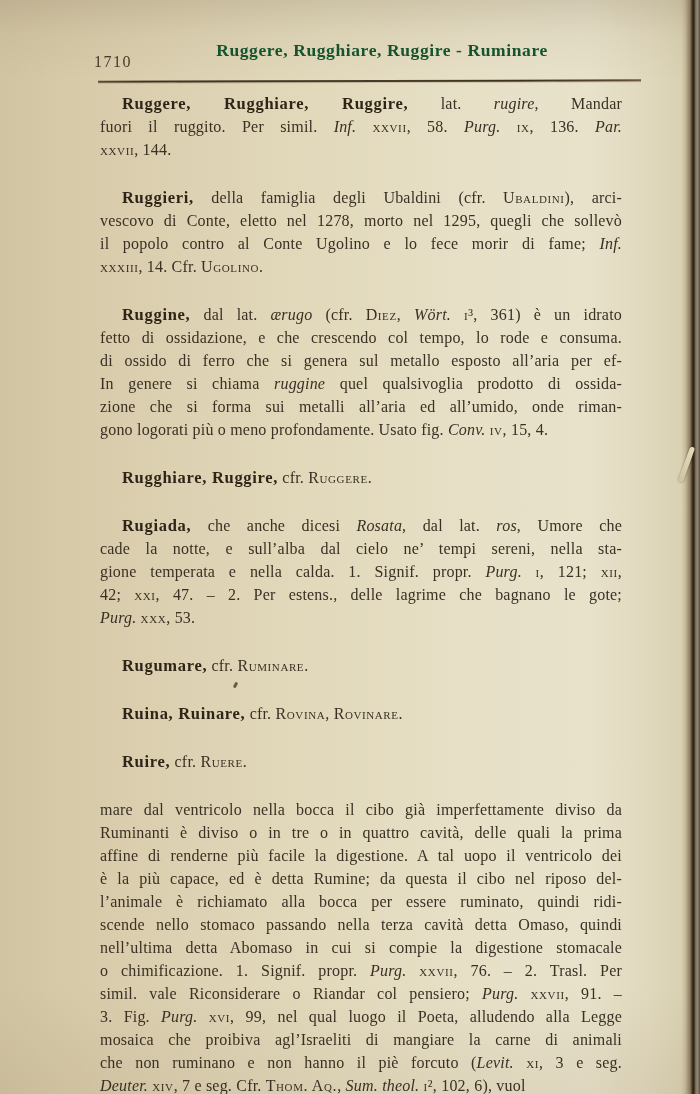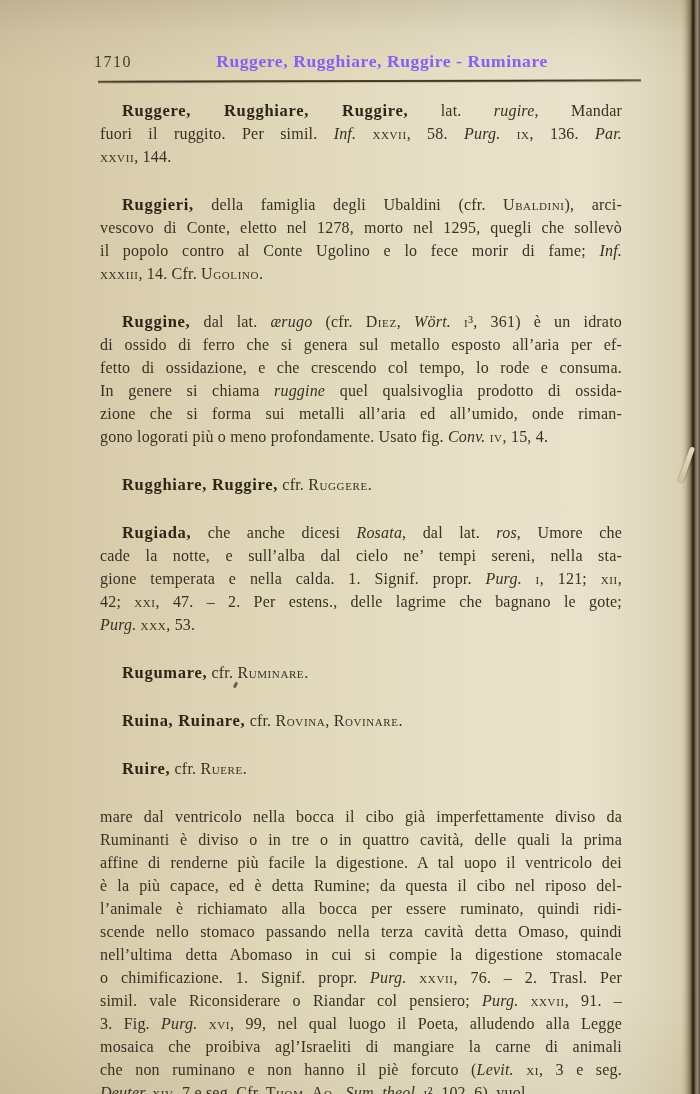--- a/index.html
+++ b/index.html
@@ -14,41 +14,41 @@
       linear-gradient(to right, #d1c4a3 0%, #d7caa9 10%, #ddd2b3 28%, #e3dabd 48%, #e7e0c7 68%, #e8e2cb 84%, #e0d8bd 93%, #d6cdac 100%);
     color: #3a3024;
   }
 
   
   .page-number {
     position: absolute; left: 94px; top: 53px;
     font-size: 16px; letter-spacing: 1.5px; color: #453a2a;
   }
   .running-title {
-    position: absolute; left: 382px; top: 51px;
+    position: absolute; left: 382px; top: 40px;
     transform: translateX(-50%);
     white-space: nowrap;
     font-weight: bold; font-size: 17.5px; letter-spacing: 0.6px;
-    color: #8b5cf6;
+    color: #14532d;
   }
   .header-rule {
     position: absolute; left: 98px; top: 80px;
     width: 543px; height: 1.7px;
     background: linear-gradient(to right, #5a4a35 0%, #3f3322 8%, #4a3c2a 55%, #3c3020 78%, #5a4a35 96%, #6b5b44 100%);
     transform: rotate(-0.15deg);
     box-shadow: 0 1px 0 rgba(120,100,70,0.25);
   }
 
   
   .text-block {
     position: absolute; left: 100px; top: 94px; width: 522px;
   }
   .entry + .entry { margin-top: 25px; }
   .line {
-    height: 23px; line-height: 33px;
+    height: 23px; line-height: 19px;
     font-size: 16px;
     letter-spacing: 0.2px;
     text-align: justify;
     text-align-last: justify;
     white-space: nowrap;
     overflow: visible;
     font-family: Liberation Serif, serif;
   }
   .line.first { text-indent: 22px; }
   .line.last  { text-align-last: left; white-space: normal; }
@@ -112,22 +112,22 @@
       <div class="line last"><span class="seg-sc">xxvii</span><span>, 144.</span></div>
     </div>
     <div class="entry">
       <div class="line first"><span class="seg-b">Ruggieri,</span><span> della famiglia degli Ubaldini (cfr. </span><span class="seg-sc">Ubaldini</span><span>), arci-</span></div>
       <div class="line"><span>vescovo di Conte, eletto nel 1278, morto nel 1295, quegli che sollevò</span></div>
       <div class="line"><span>il popolo contro al Conte Ugolino e lo fece morir di fame; </span><span class="seg-i">Inf.</span></div>
       <div class="line last"><span class="seg-sc">xxxiii</span><span>, 14. Cfr. </span><span class="seg-sc">Ugolino</span><span>.</span></div>
     </div>
     <div class="entry">
       <div class="line first"><span class="seg-b">Ruggine,</span><span> dal lat. </span><span class="seg-i">ærugo</span><span> (cfr. </span><span class="seg-sc">Diez</span><span>, </span><span class="seg-i">Wört.</span><span> </span><span class="seg-sc">i</span><span>³, 361) è un idrato</span></div>
+      <div class="line"><span>fetto di ossidazione, e che crescendo col tempo, lo rode e consuma.</span></div>
       <div class="line"><span>di ossido di ferro che si genera sul metallo esposto all’aria per ef-</span></div>
-      <div class="line"><span>fetto di ossidazione, e che crescendo col tempo, lo rode e consuma.</span></div>
       <div class="line"><span>In genere si chiama </span><span class="seg-i">ruggine</span><span> quel qualsivoglia prodotto di ossida-</span></div>
       <div class="line"><span>zione che si forma sui metalli all’aria ed all’umido, onde riman-</span></div>
       <div class="line last"><span>gono logorati più o meno profondamente. Usato fig. </span><span class="seg-i">Conv.</span><span> </span><span class="seg-sc">iv</span><span>, 15, 4.</span></div>
     </div>
     <div class="entry">
       <div class="line first last"><span class="seg-b">Rugghiare, Ruggire,</span><span> cfr. </span><span class="seg-sc">Ruggere</span><span>.</span></div>
     </div>
     <div class="entry">
       <div class="line first"><span class="seg-b">Rugiada,</span><span> che anche dicesi </span><span class="seg-i">Rosata</span><span>, dal lat. </span><span class="seg-i">ros</span><span>, Umore che</span></div>
       <div class="line"><span>cade la notte, e sull’alba dal cielo ne’ tempi sereni, nella sta-</span></div>

